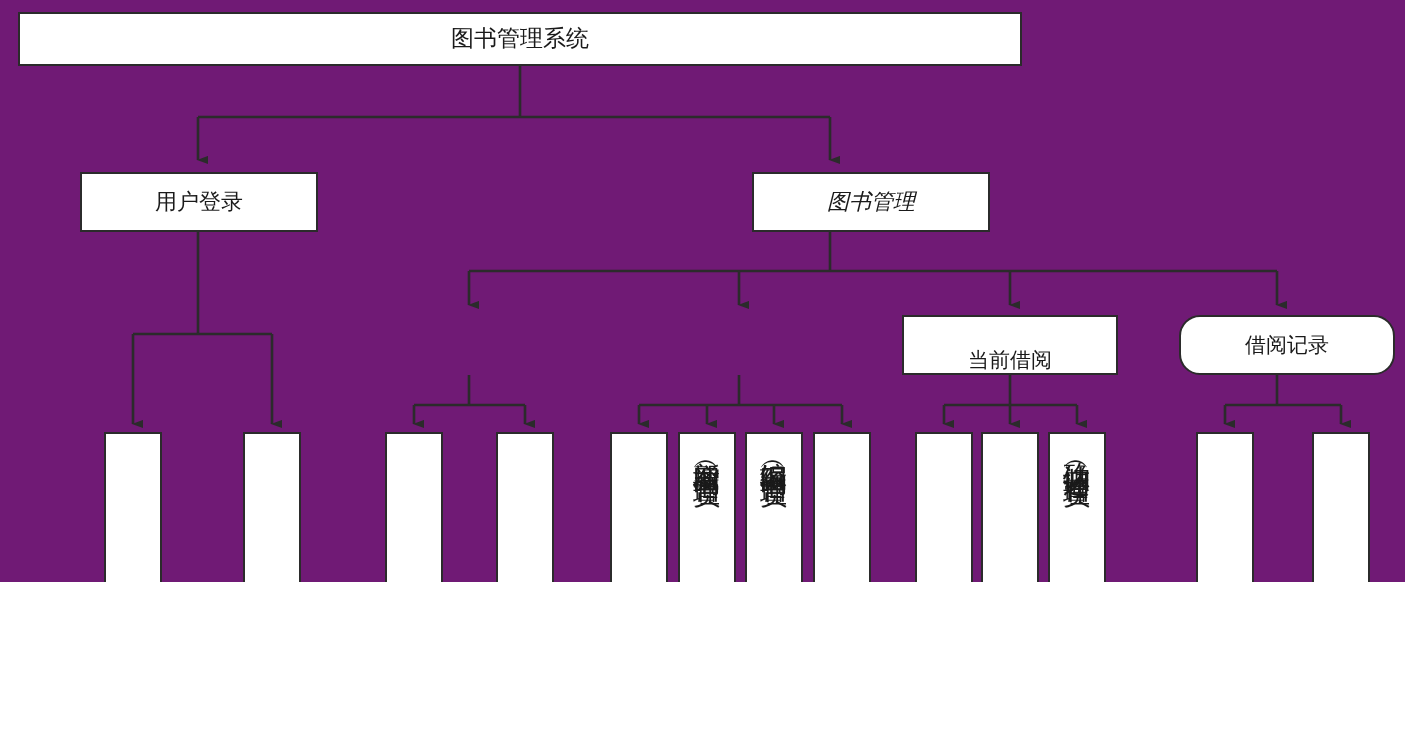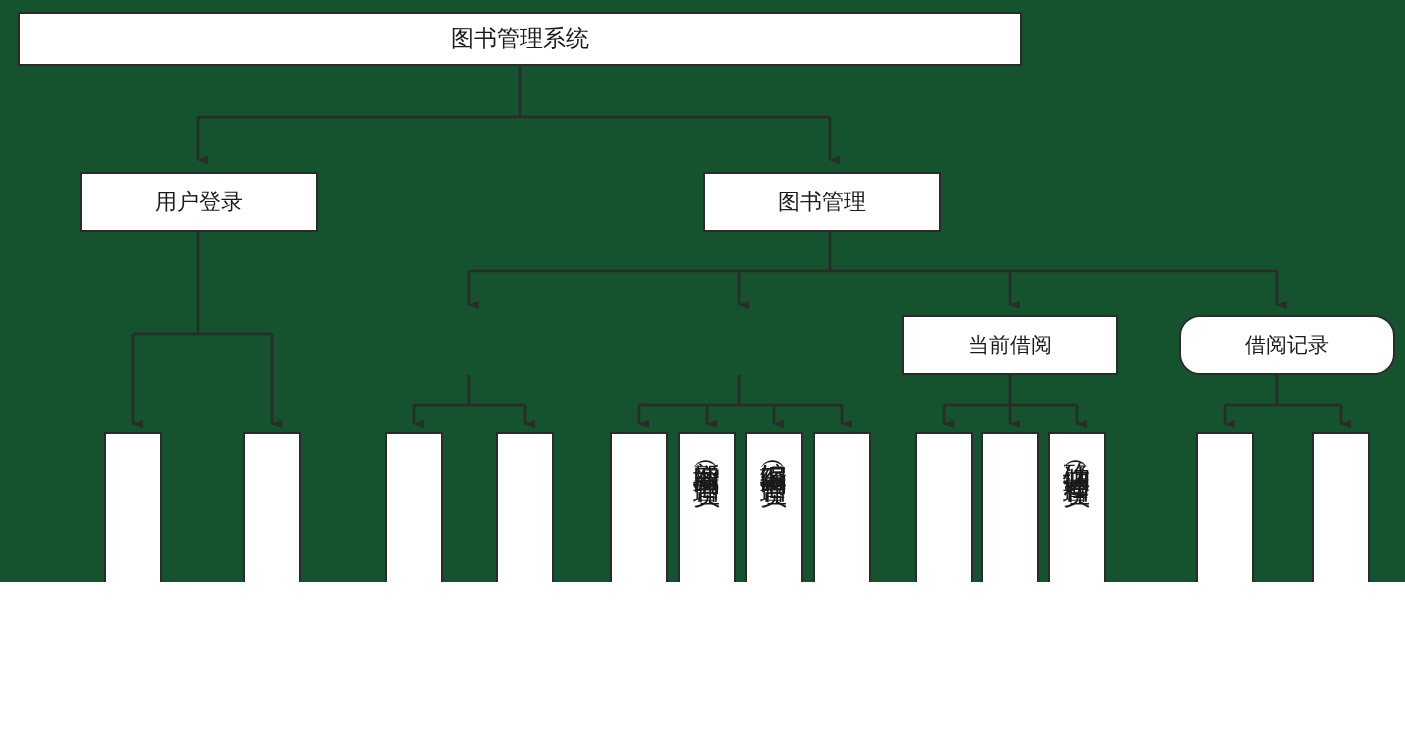--- a/index.html
+++ b/index.html
@@ -7,21 +7,21 @@
     padding: 0;
     background: #ffffff;
   }
   body {
     font-family: "DejaVu Sans", "Liberation Sans", sans-serif;
   }
   #canvas {
     position: relative;
     width: 1405px;
     height: 582px;
-    background: #14532d;
+    background: #701a75;
     overflow: hidden;
   }
   #wires {
     position: absolute;
     left: 0;
     top: 0;
     width: 1405px;
     height: 747px;
   }
   .node {
@@ -122,25 +122,25 @@
     </g>
   </svg>
 
   <div class="node node-root" style="left:18px; top:12px; width:1004px; height:54px;">
     <span class="label">图书管理系统</span>
   </div>
 
   <div class="node node-l1" style="left:80px; top:172px; width:238px; height:60px;">
     <span class="label">用户登录</span>
   </div>
-  <div class="node node-l1" style="left:703px; top:172px; width:238px; height:60px;">
+  <div class="node node-l1" style="left:752px; top:172px; width:238px; height:60px;font-style:italic;">
     <span class="label">图书管理</span>
   </div>
 
-  <div class="node node-l2" style="left:902px; top:315px; width:216px; height:60px;">
+  <div class="node node-l2" style="left:902px; top:315px; width:216px; height:60px;align-items:flex-end;">
     <span class="label">当前借阅</span>
   </div>
   <div class="node node-l2" style="left:1179px; top:315px; width:216px; height:60px;border-radius:21px;">
     <span class="label">借阅记录</span>
   </div>
 
   <div class="node node-leaf leaf-center" style="left:104px; top:432px; width:58px; height:302px;">
     <span class="label">用户登录</span>
   </div>
   <div class="node node-leaf leaf-center" style="left:243px; top:432px; width:58px; height:302px;">

